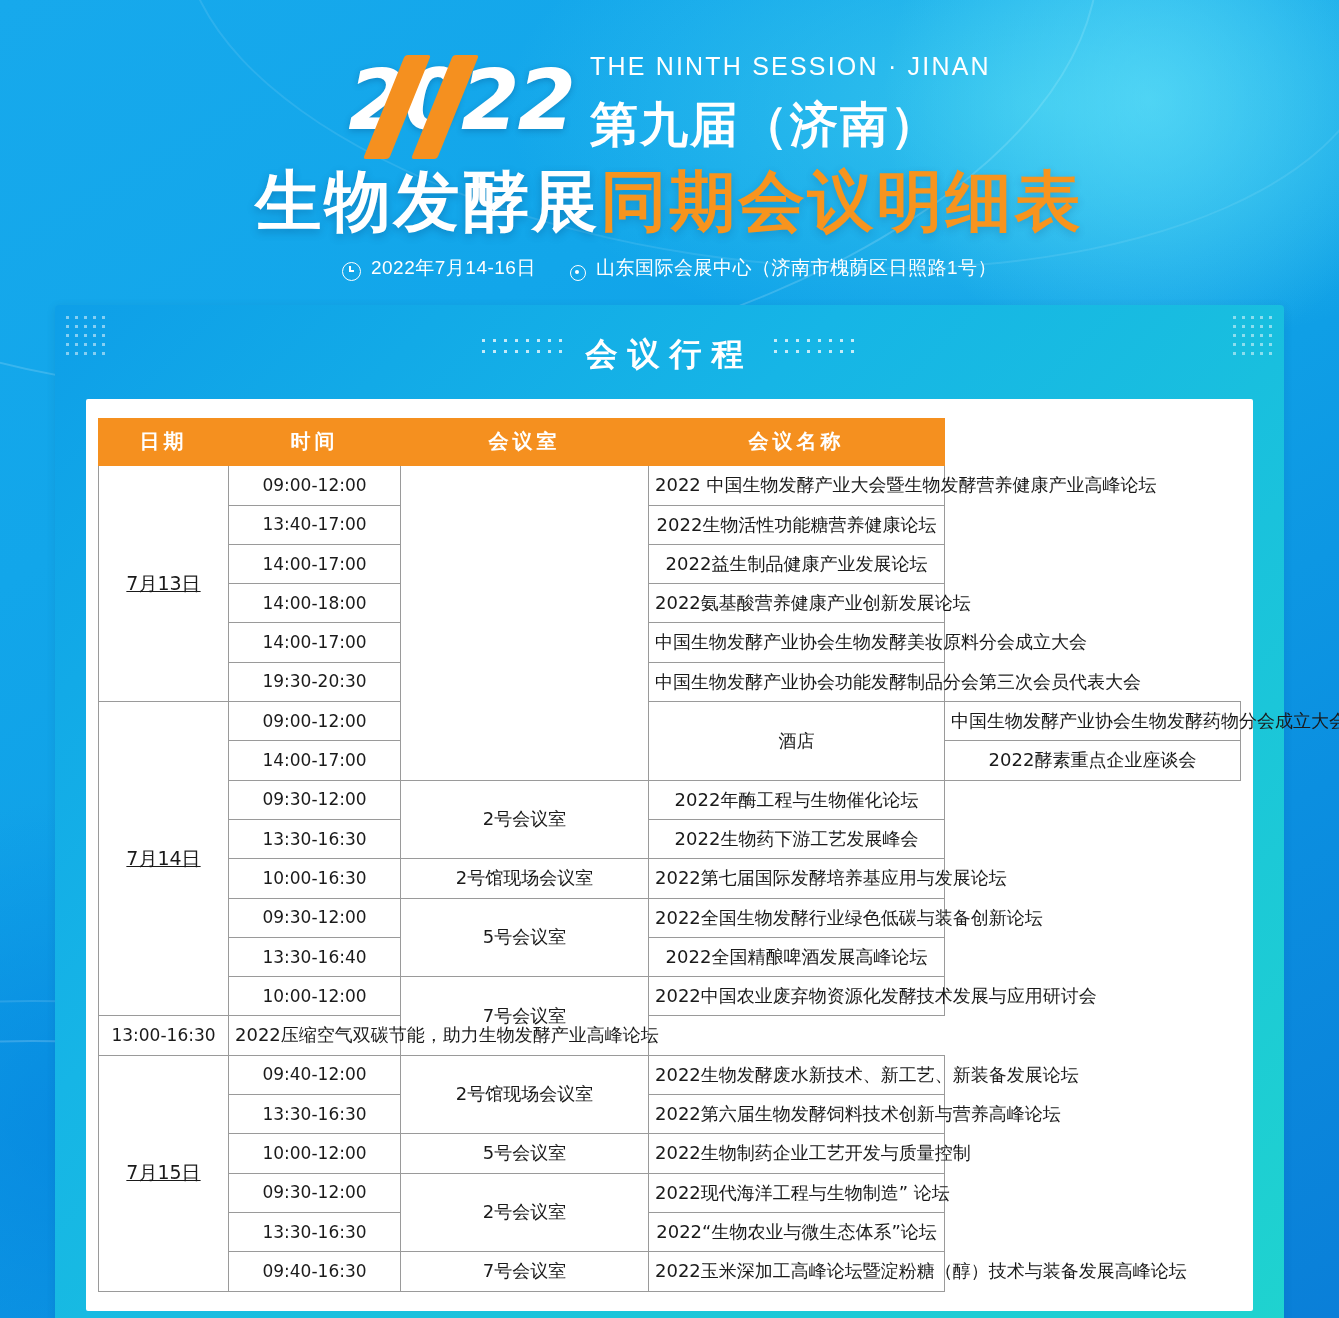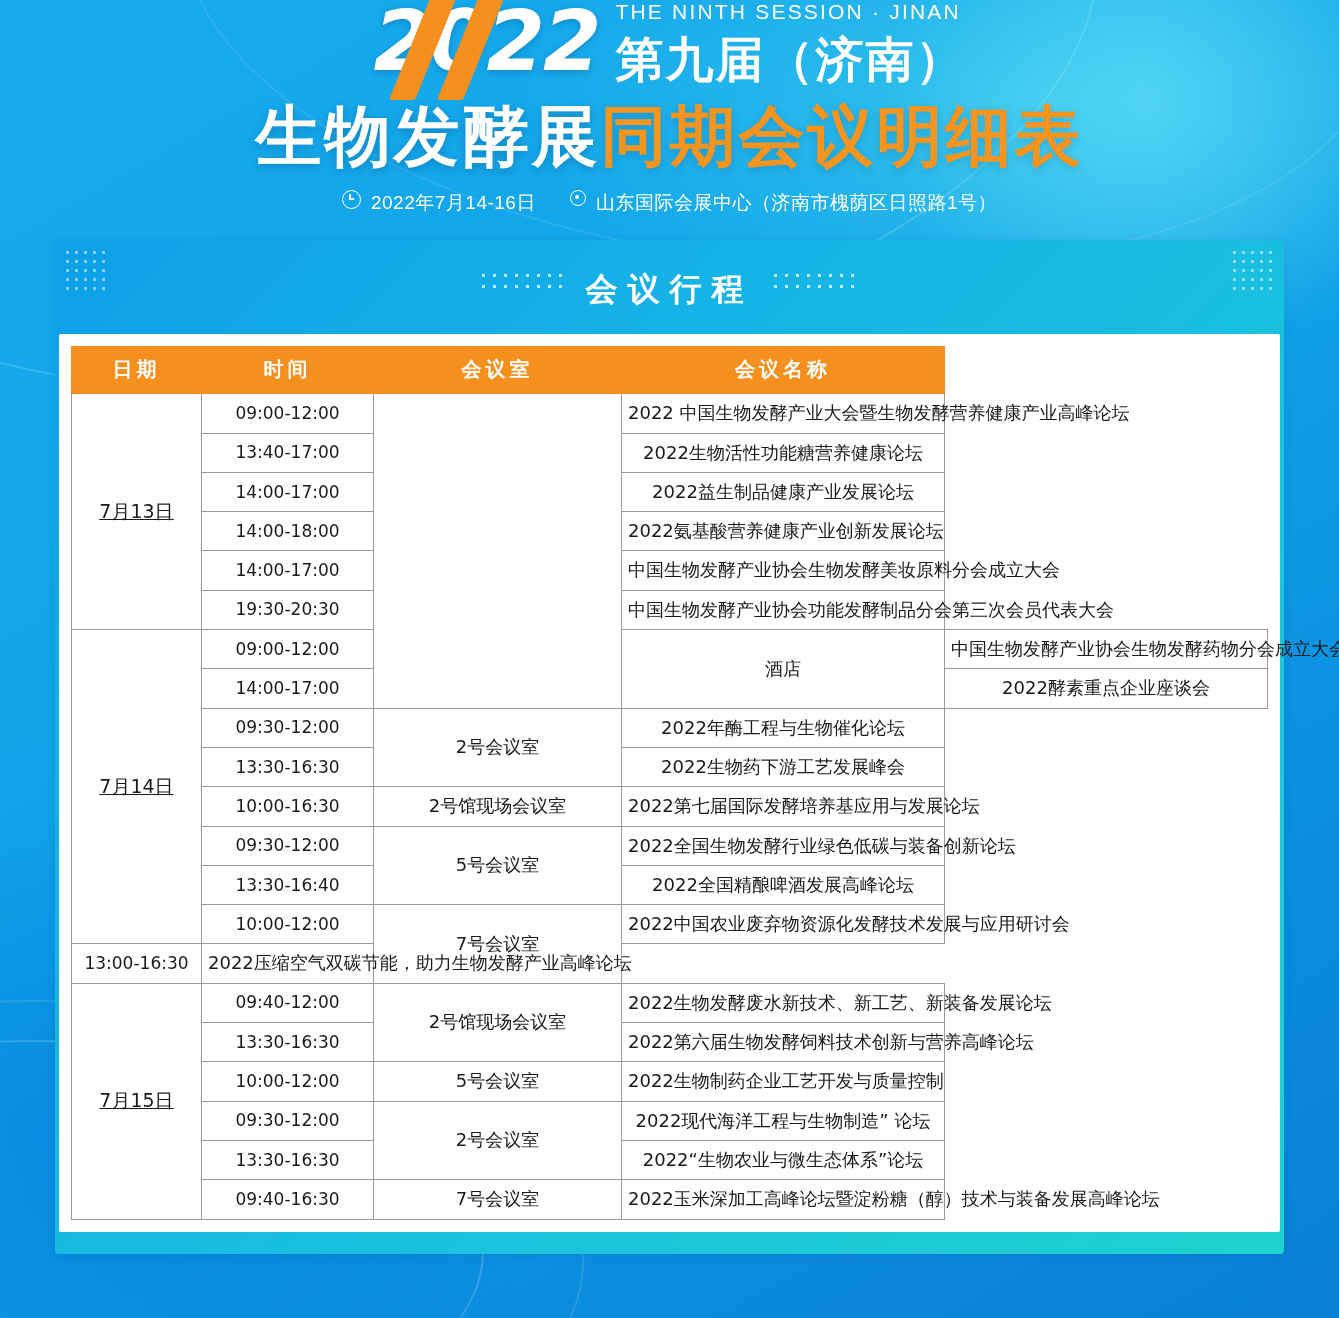--- a/index.html
+++ b/index.html
@@ -38,20 +38,21 @@
     position: absolute; right: -120px; top: -140px;
     width: 620px; height: 480px;
     background: radial-gradient(circle at 50% 50%, rgba(120,240,255,0.45), rgba(120,240,255,0) 68%);
     pointer-events: none;
   }
 
   
   .header {
     position: relative;
     text-align: center;
+    padding-top: 52px;
   }
   .year-row {
     display: flex;
     align-items: center;
     justify-content: center;
     gap: 16px;
   }
   .year {
     position: relative;
     font-family: "DejaVu Sans", sans-serif;
@@ -80,25 +81,25 @@
     transform: skewX(-22deg);
     border-radius: 3px;
   }
   .year .slash i:nth-child(1) { left: 18px; top: -12px; }
   .year .slash i:nth-child(2) { left: 66px; top: -12px; }
   .headline-right {
     text-align: left;
   }
   .eng {
     font-family: "Liberation Sans", sans-serif;
-    font-size: 21px;
+    font-size: 25px;
     letter-spacing: 2.2px;
     color: #ffffff;
     font-weight: 500;
-    margin-bottom: 10px;
+    margin-bottom: 18px;
   }
   .cn-sub {
     font-family: "DejaVu Sans", sans-serif;
     font-size: 48px;
     font-weight: bold;
     color: #ffffff;
     letter-spacing: 2px;
     line-height: 1.05;
   }
   .main-title {
@@ -111,21 +112,21 @@
     white-space: nowrap;
   }
   .main-title .w { color: #ffffff; text-shadow: 0 3px 8px rgba(0,50,100,0.28); }
   .main-title .o { color: #f7941e; text-shadow: 0 3px 8px rgba(0,50,100,0.20); }
   .meta {
     margin-top: 16px;
     color: #ffffff;
     font-size: 19px;
     letter-spacing: 0.5px;
     display: flex;
-    align-items: flex-start;
+    align-items: flex-end;
     justify-content: center;
     gap: 10px;
   }
   .meta .ico {
     display: inline-block;
     width: 17px; height: 17px;
     position: relative;
     vertical-align: -3px;
   }
   .meta .ico.clock {
@@ -183,22 +184,22 @@
     display: inline-block;
     vertical-align: 8px;
     width: 92px; height: 22px;
     background-image: radial-gradient(circle, rgba(255,255,255,0.75) 1.7px, rgba(255,255,255,0) 1.8px);
     background-size: 11px 11px;
     margin: 0 16px;
   }
 
   .table-wrap {
     background: #ffffff;
-    margin: 0 4px;
-    padding: 12px 12px;
+    margin: 0 31px;
+    padding: 19px 12px;
     border-radius: 2px;
   }
   table.sched {
     width: 100%;
     border-collapse: collapse;
     font-family: "DejaVu Sans", sans-serif;
     font-size: 17px;
     color: #1a1a1a;
     table-layout: fixed;
   }

